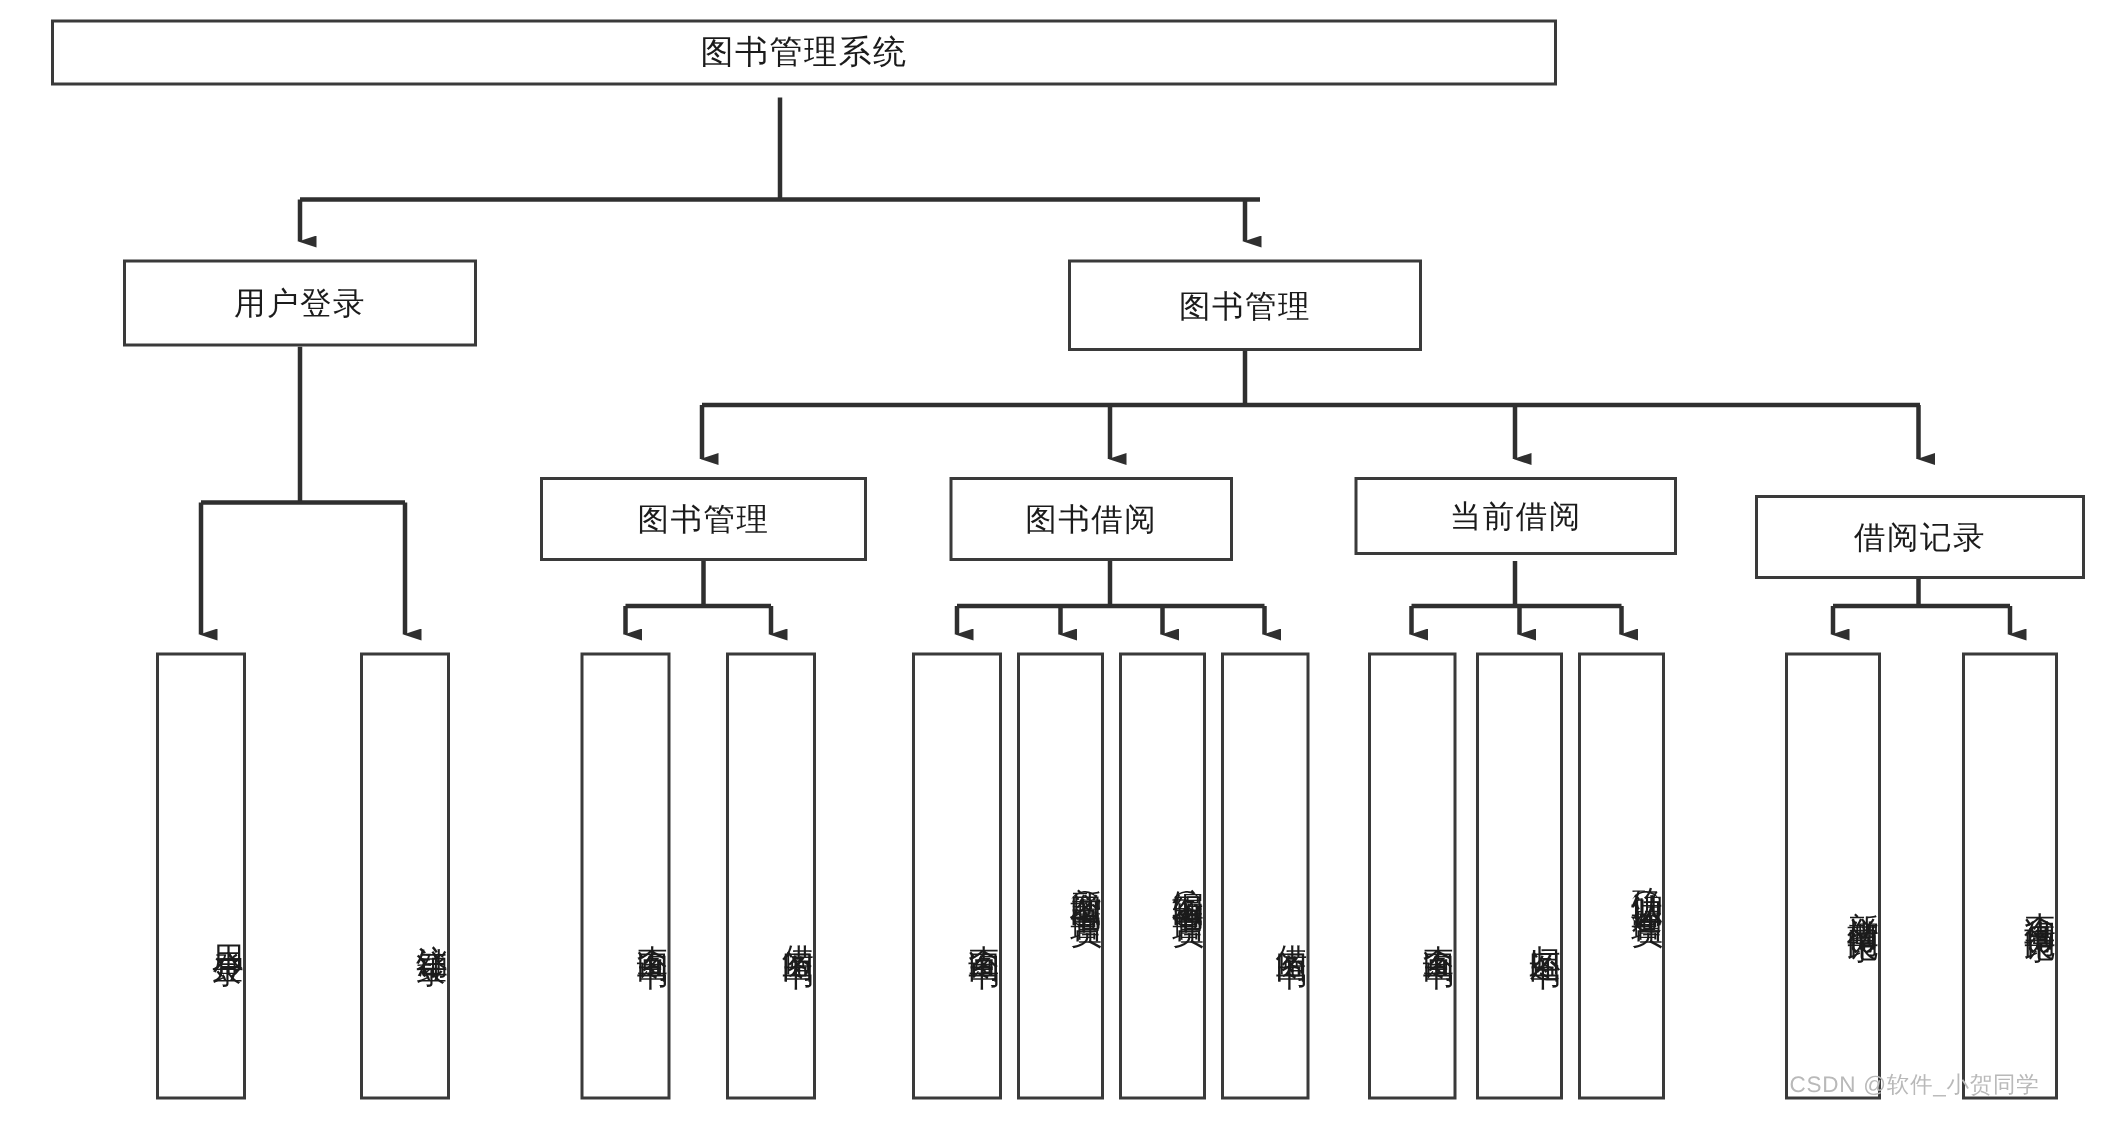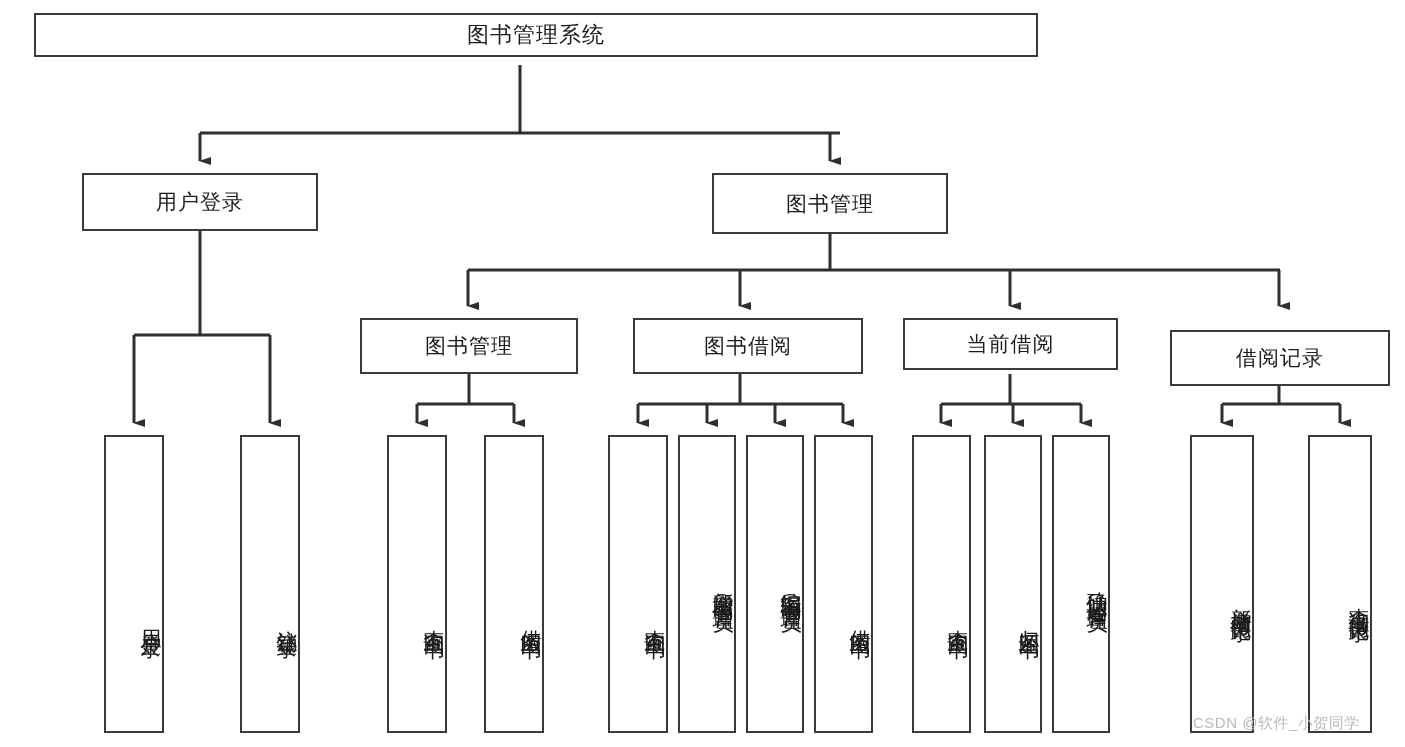--- a/index.html
+++ b/index.html
@@ -126,21 +126,21 @@
   <div class="node horiz" style="left:82px; top:173px; width:236px; height:58px;">
     <span>用户登录</span>
   </div>
   <div class="node horiz" style="left:712px; top:173px; width:236px; height:61px;">
     <span>图书管理</span>
   </div>
 
   <div class="node horiz" style="left:360px; top:318px; width:218px; height:56px;">
     <span>图书管理</span>
   </div>
-  <div class="node horiz" style="left:633px; top:318px; width:230px; height:56px;">
+  <div class="node horiz" style="left:633px; top:318px; width:189px; height:56px;">
     <span>图书借阅</span>
   </div>
   <div class="node horiz" style="left:903px; top:318px; width:215px; height:52px;">
     <span>当前借阅</span>
   </div>
   <div class="node horiz" style="left:1170px; top:330px; width:220px; height:56px;">
     <span>借阅记录</span>
   </div>
 
   <div class="node vert" style="left:104px; top:435px; width:60px; height:298px; padding-top:70px;">

